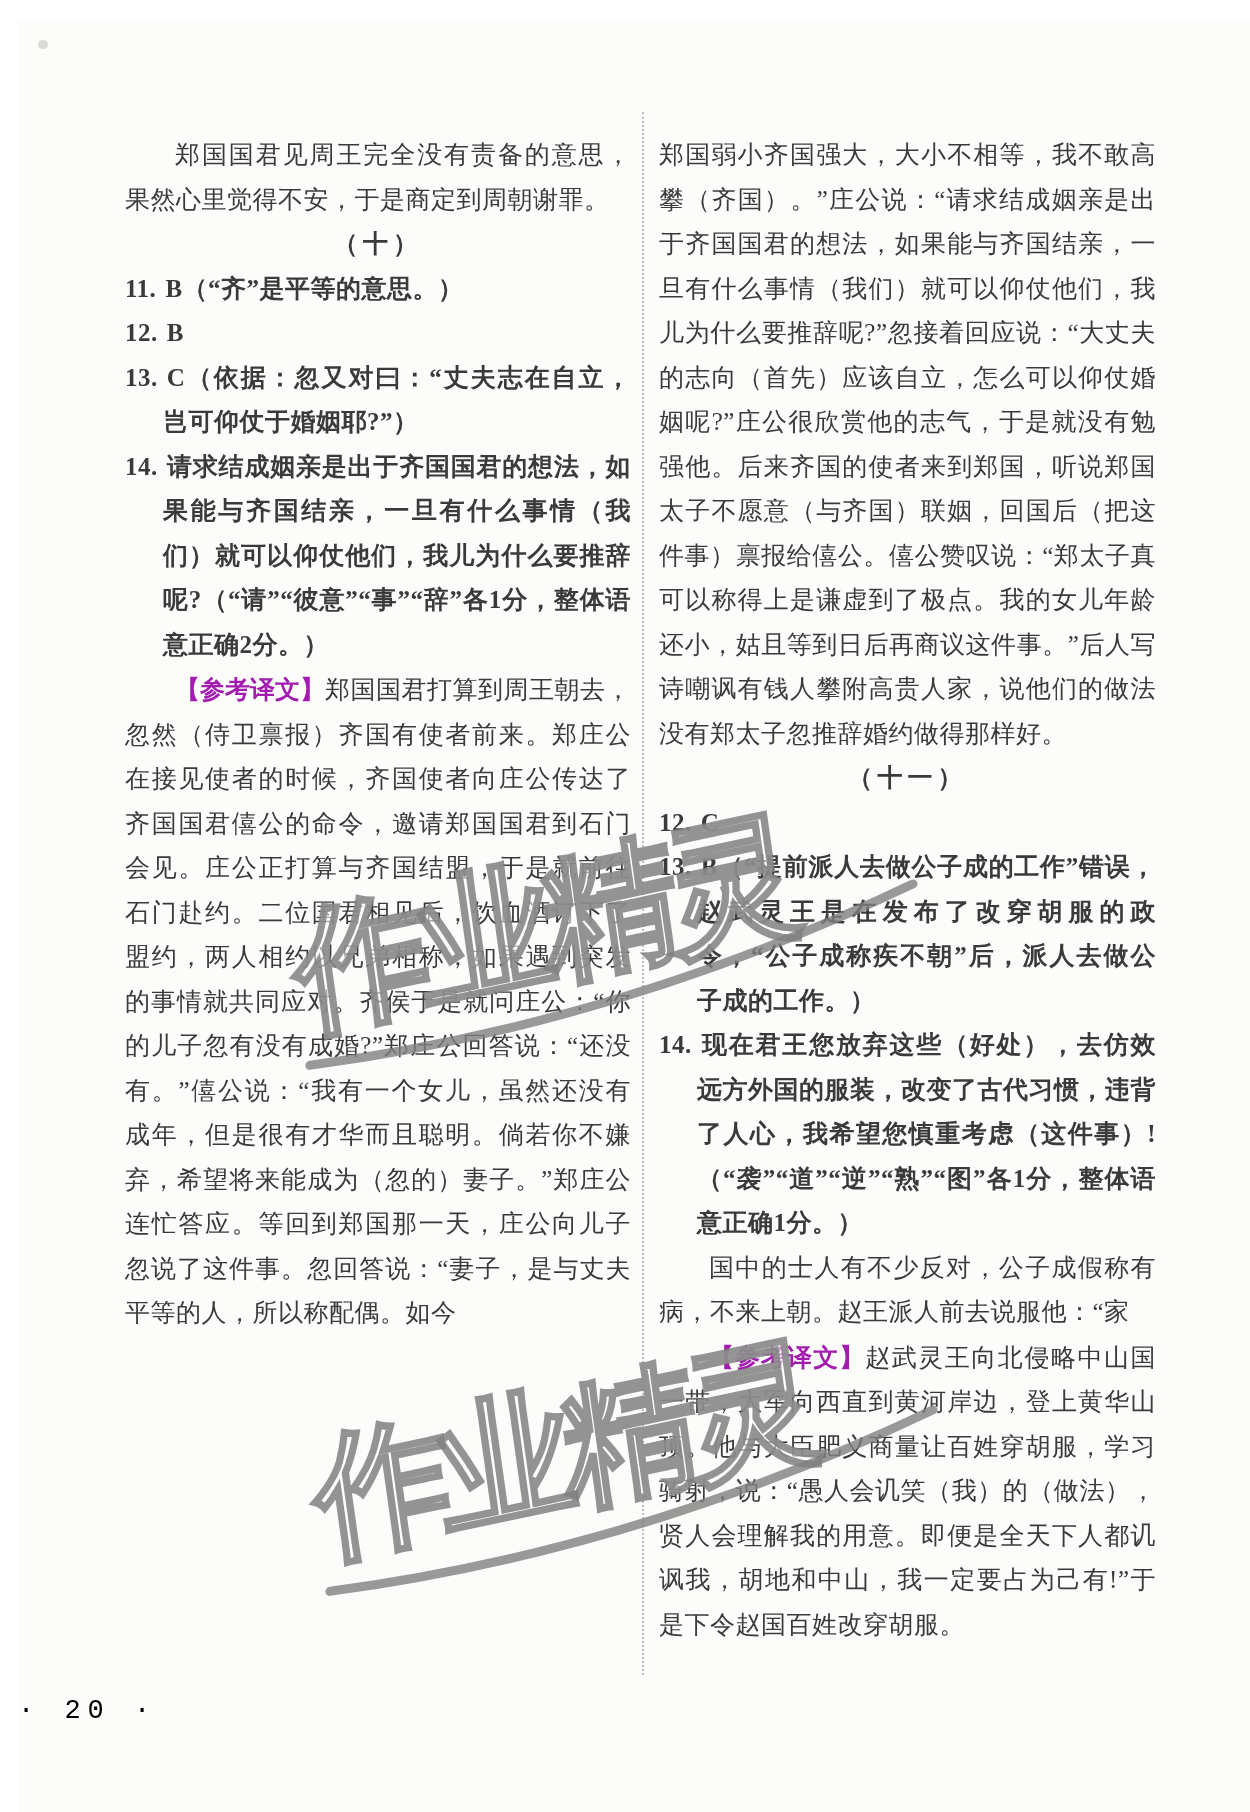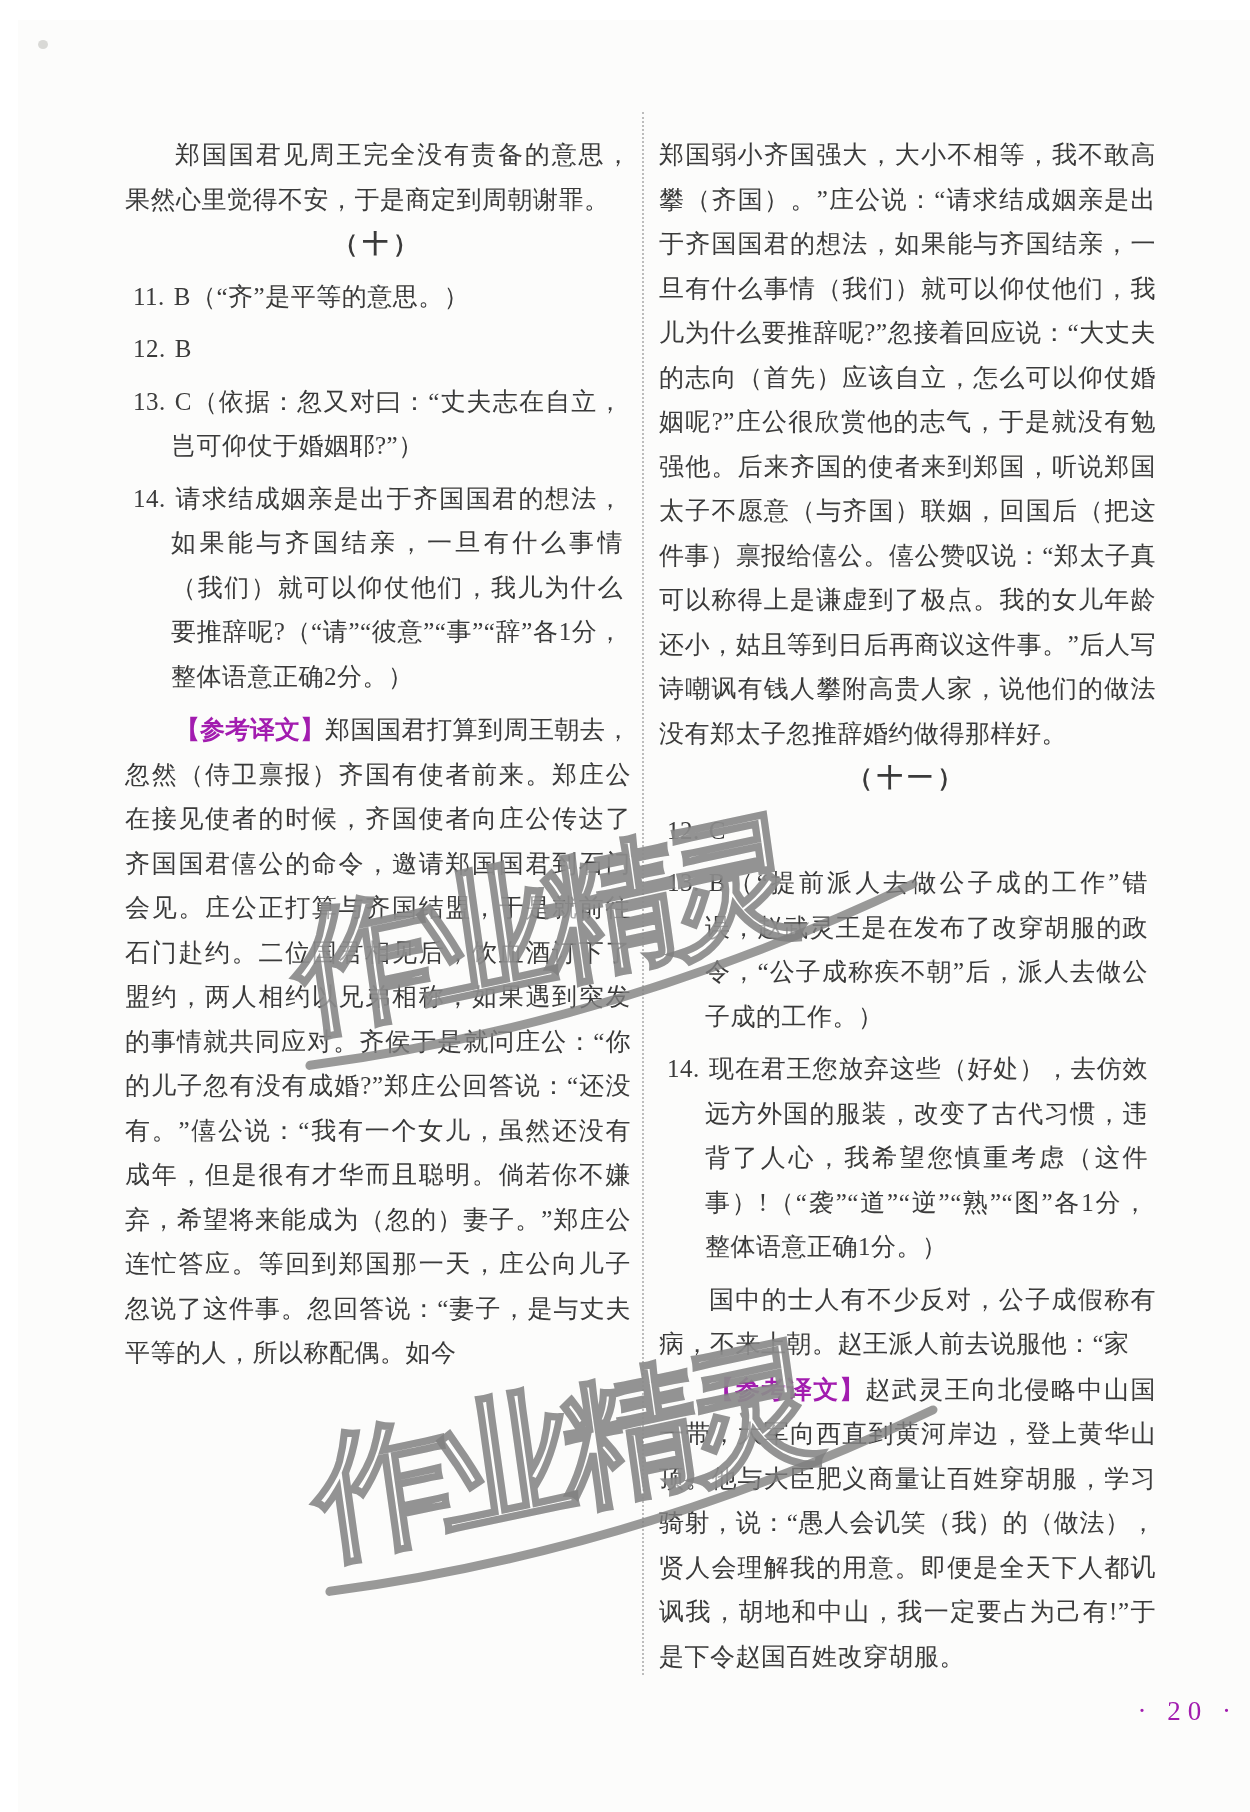--- a/index.html
+++ b/index.html
@@ -20,34 +20,34 @@
     letter-spacing:0.5px;
   }
   .col-left{left:107px;width:506px;}
   .col-right{left:641px;width:497px;}
   .col p{margin:0;}
   .ind{text-indent:2em;}
   .sec{
     margin:0;font-size:25px;font-weight:600;text-align:center;
     letter-spacing:5px;line-height:44.5px;text-indent:0;
   }
-  .ans{padding-left:38px;text-indent:-38px;margin:8px;}
+  .ans{padding-left:38px;text-indent:-38px;margin:0;font-weight:bold;}
   .num{margin-right:9px;}
   .lbl{
     font-family:"Liberation Sans","DejaVu Sans",sans-serif;
     font-weight:700;color:#a21caf;letter-spacing:0;
   }
   .divider{
     position:absolute;left:624px;top:92px;height:1563px;width:0;
     border-left:2px dotted #bcbcbc;
   }
   .pagenum{
-    position:absolute;top:1676px;left:0;width:1220px;text-align:right;
-    font-size:27px;letter-spacing:7px;color:#a21caf;
-    font-family:Liberation Serif, serif;
+    position:absolute;top:1676px;left:0;width:1220px;text-align:left;
+    font-size:27px;letter-spacing:7px;color:#000000;
+    font-family:Liberation Mono, monospace;
   }
   .wm{
     position:absolute;z-index:6;pointer-events:none;white-space:nowrap;
     font-family:"DejaVu Sans","Liberation Sans",sans-serif;
     font-weight:800;font-size:138px;letter-spacing:-12px;
     color:rgba(255,255,255,0.55);
     -webkit-text-stroke:3px rgba(128,128,128,0.85);
   }
   .wmA{left:272px;top:812px;transform:rotate(-12deg) skewX(-4deg);}
   .wmB{left:292px;top:1338px;transform:rotate(-12deg) skewX(-4deg);}

